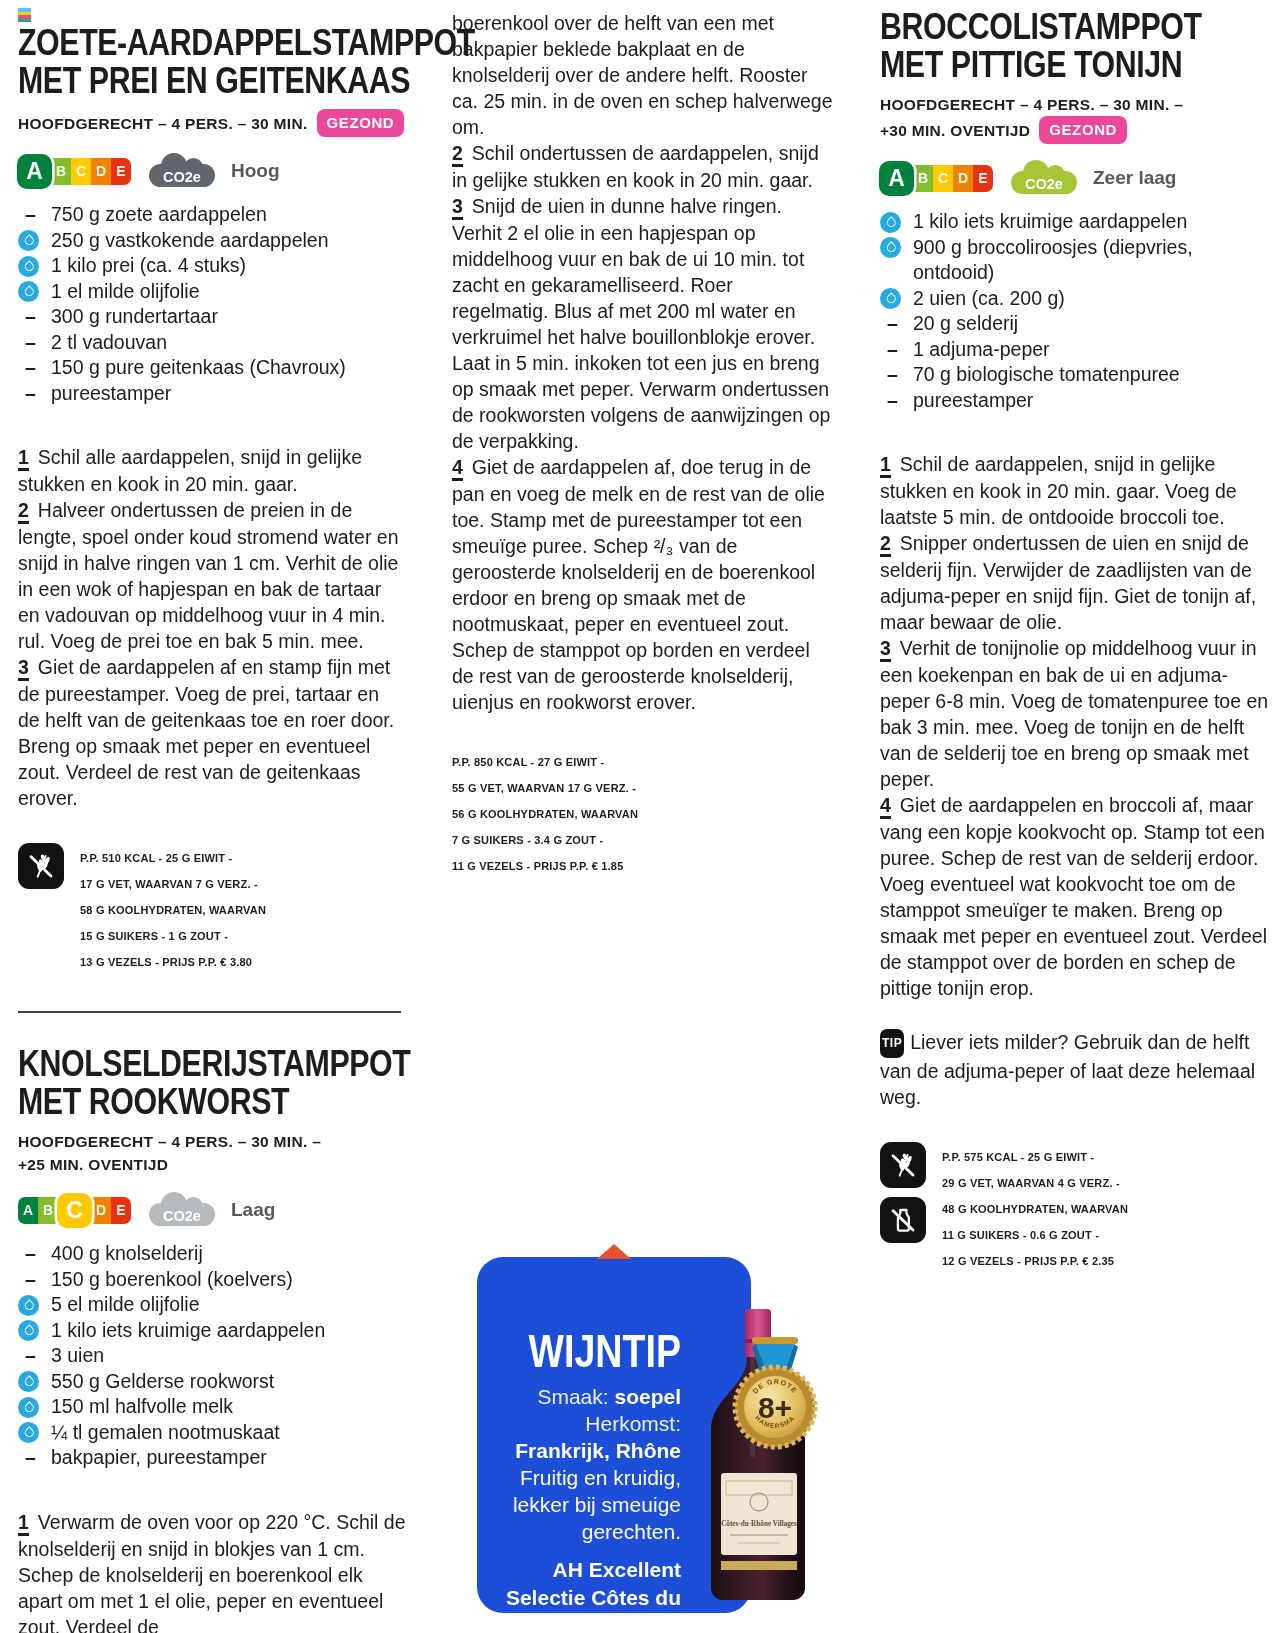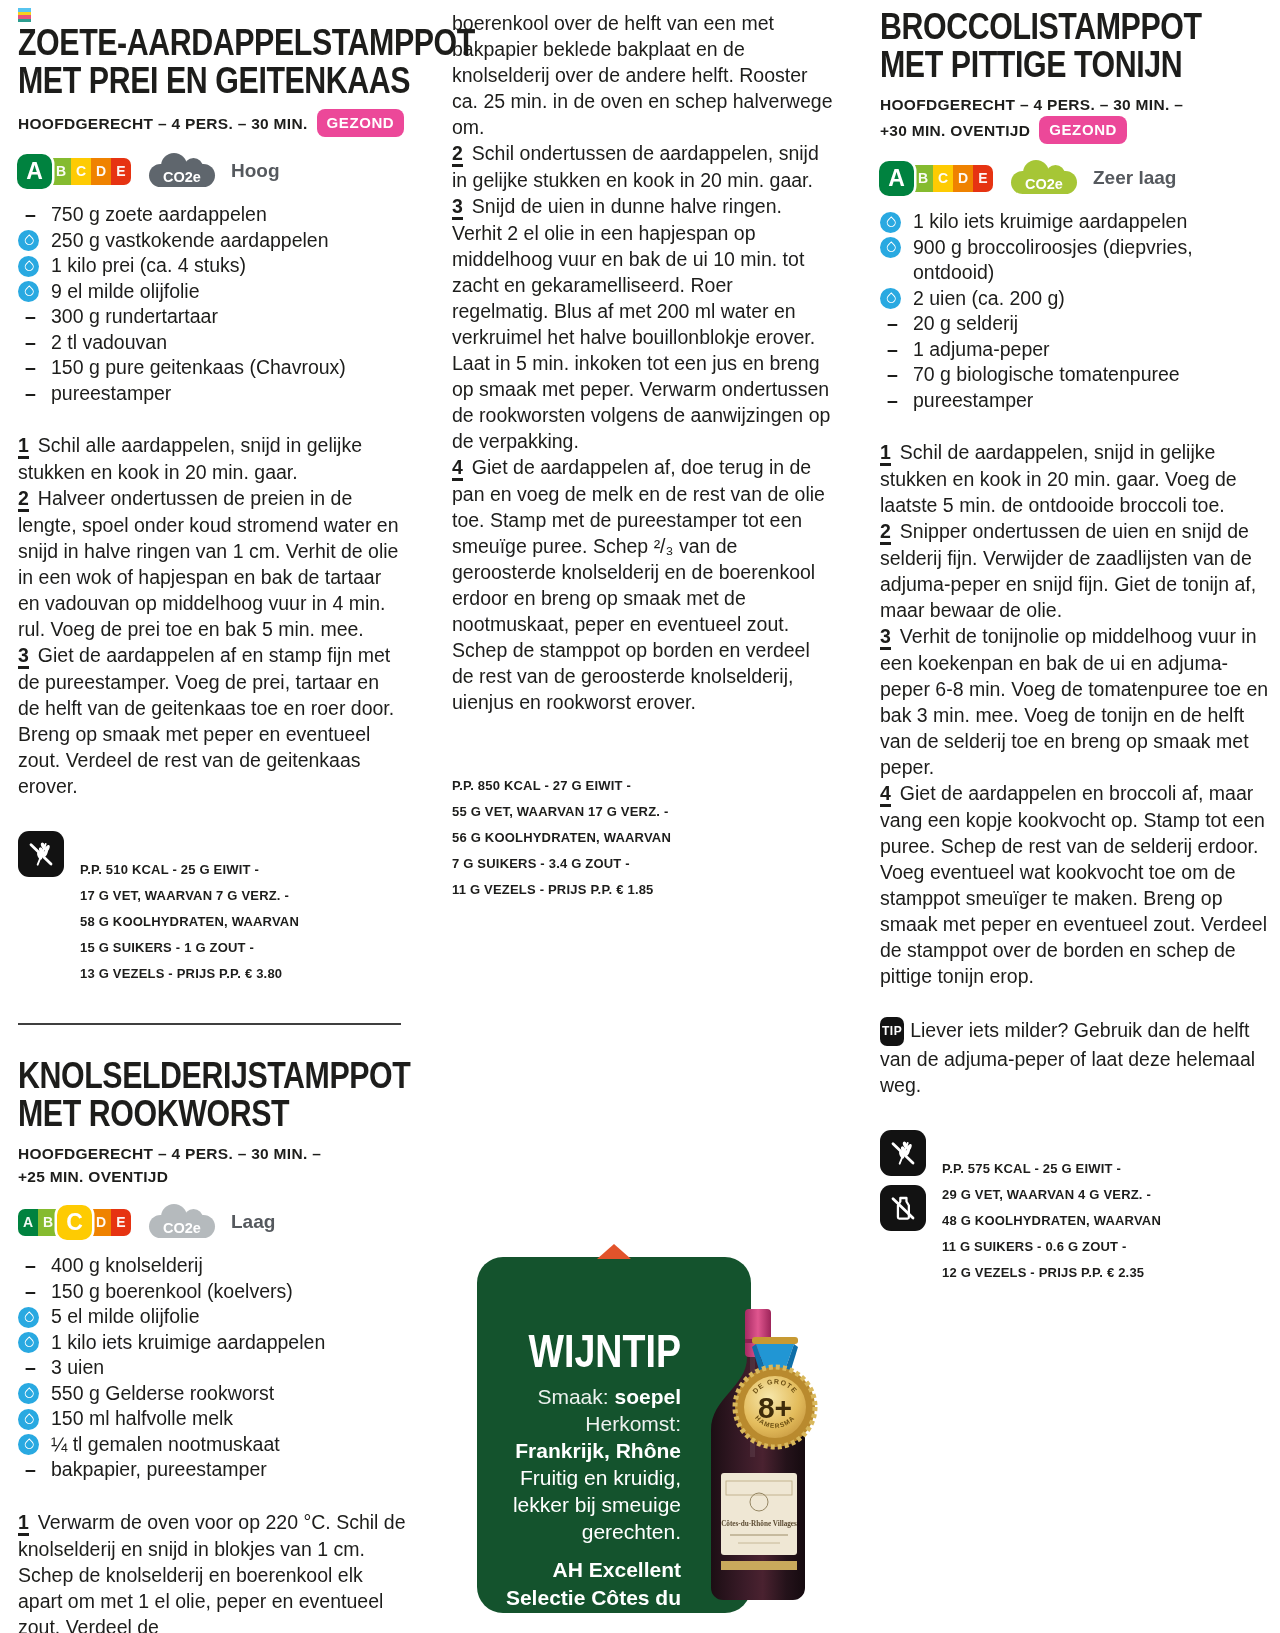--- a/index.html
+++ b/index.html
@@ -66,41 +66,41 @@
   ul.ings { list-style:none; margin:12px 0 0; padding:0; font-size:19.5px; line-height:25.5px; font-weight:500; }
   ul.ings li { position:relative; padding-left:33px; }
   .mk { position:absolute; left:0; top:1px; width:22px; height:22px; }
   .mk.dash::before { content:"–"; font-weight:600; position:absolute; left:7px; top:-1px; }
   .mk.drop { background:#29a9e1; border-radius:50%; top:2.5px; width:21px; height:21px; }
   .mk.drop::after {
     content:""; position:absolute; left:6.5px; top:6px; width:6.5px; height:6.5px;
     border:1.6px solid #fff; border-radius:0 55% 55% 55%; transform:rotate(45deg);
   }
 
-  .steps { margin-top:26px; }
+  .steps { margin-top:38px; }
   .step, .para { font-size:19.5px; line-height:26px; margin:0; }
   .step-num { font-weight:800; display:inline-block; border-bottom:3px solid #1d1d1b; line-height:22px; margin-right:9px; }
 
   .nutr { display:flex; gap:16px; margin-top:32px; }
   .nutr-icons { display:flex; flex-direction:column; gap:9px; flex:none; }
   .nicon { width:46px; height:46px; background:#121212; border-radius:11px; display:flex; align-items:center; justify-content:center; }
-  .nutr-lines { font-size:13px; font-weight:700; letter-spacing:.2px; line-height:26px; padding-top:2px;margin-top:24px; }
+  .nutr-lines { font-size:11px; font-weight:700; letter-spacing:.2px; line-height:26px; padding-top:2px; }
 
   .divider { height:2px; background:#3f3f3f; margin:36px 0 32px; width:383px; }
 
   .tip-para { margin-top:28px; }
   .badge-tip {
     display:inline-block; background:#121212; color:#fff; border-radius:7px;
     padding:1px 2px 2px; font-weight:800; font-size:12px; letter-spacing:.5px; vertical-align:2px; margin-right:6px;
   }
 
   
   #wijntip {
     position:absolute; left:477px; top:1257px; width:274px; height:356px;
-    background:#14532d; border-radius:26px;
+    background:#1d4ed8; border-radius:26px;
   }
   #wijntip .notch {
     position:absolute; top:-13px; left:50%; margin-left:-17px;
     width:0; height:0; border-left:17px solid transparent; border-right:17px solid transparent;
     border-bottom:15px solid #e2532b;
   }
   .wt-inner { position:absolute; right:70px; top:70px; width:192px; text-align:right; color:#fff; }
   .wt-title { font-size:47px; font-weight:700; line-height:48px; transform:scaleX(.8); transform-origin:100% 50%; margin-bottom:8px; white-space:nowrap; }
   .wt-line, .wt-desc { font-size:21px; line-height:27px; }
   .wt-light { font-weight:400; opacity:.92; }
@@ -145,21 +145,21 @@
         <span class="body"></span>
       <span class="txt">CO2e</span>
     </div>
     <span class="co2-label">Hoog</span>
   </div>
 
   <ul class="ings">
     <li><span class="mk dash"></span><span>750 g zoete aardappelen</span></li>
     <li><span class="mk drop"></span><span>250 g vastkokende aardappelen</span></li>
     <li><span class="mk drop"></span><span>1 kilo prei (ca. 4 stuks)</span></li>
-    <li><span class="mk drop"></span><span>9 el milde olijfolie</span></li>
+    <li><span class="mk drop"></span><span>1 el milde olijfolie</span></li>
     <li><span class="mk dash"></span><span>300 g rundertartaar</span></li>
     <li><span class="mk dash"></span><span>2 tl vadouvan</span></li>
     <li><span class="mk dash"></span><span>150 g pure geitenkaas (Chavroux)</span></li>
     <li><span class="mk dash"></span><span>pureestamper</span></li>
   </ul>
 
   <div class="steps">
     <p class="step"><span class="step-num">1</span><span>Schil alle aardappelen, snijd in gelijke stukken en kook in 20 min. gaar.</span></p>
     <p class="step"><span class="step-num">2</span><span>Halveer ondertussen de preien in de lengte, spoel onder koud stromend water en snijd in halve ringen van 1 cm. Verhit de olie in een wok of hapjespan en bak de tartaar en vadouvan op middelhoog vuur in 4 min. rul. Voeg de prei toe en bak 5 min. mee.</span></p>
     <p class="step"><span class="step-num">3</span><span>Giet de aardappelen af en stamp fijn met de pureestamper. Voeg de prei, tartaar en de helft van de geitenkaas toe en roer door. Breng op smaak met peper en eventueel zout. Verdeel de rest van de geitenkaas erover.</span></p>

